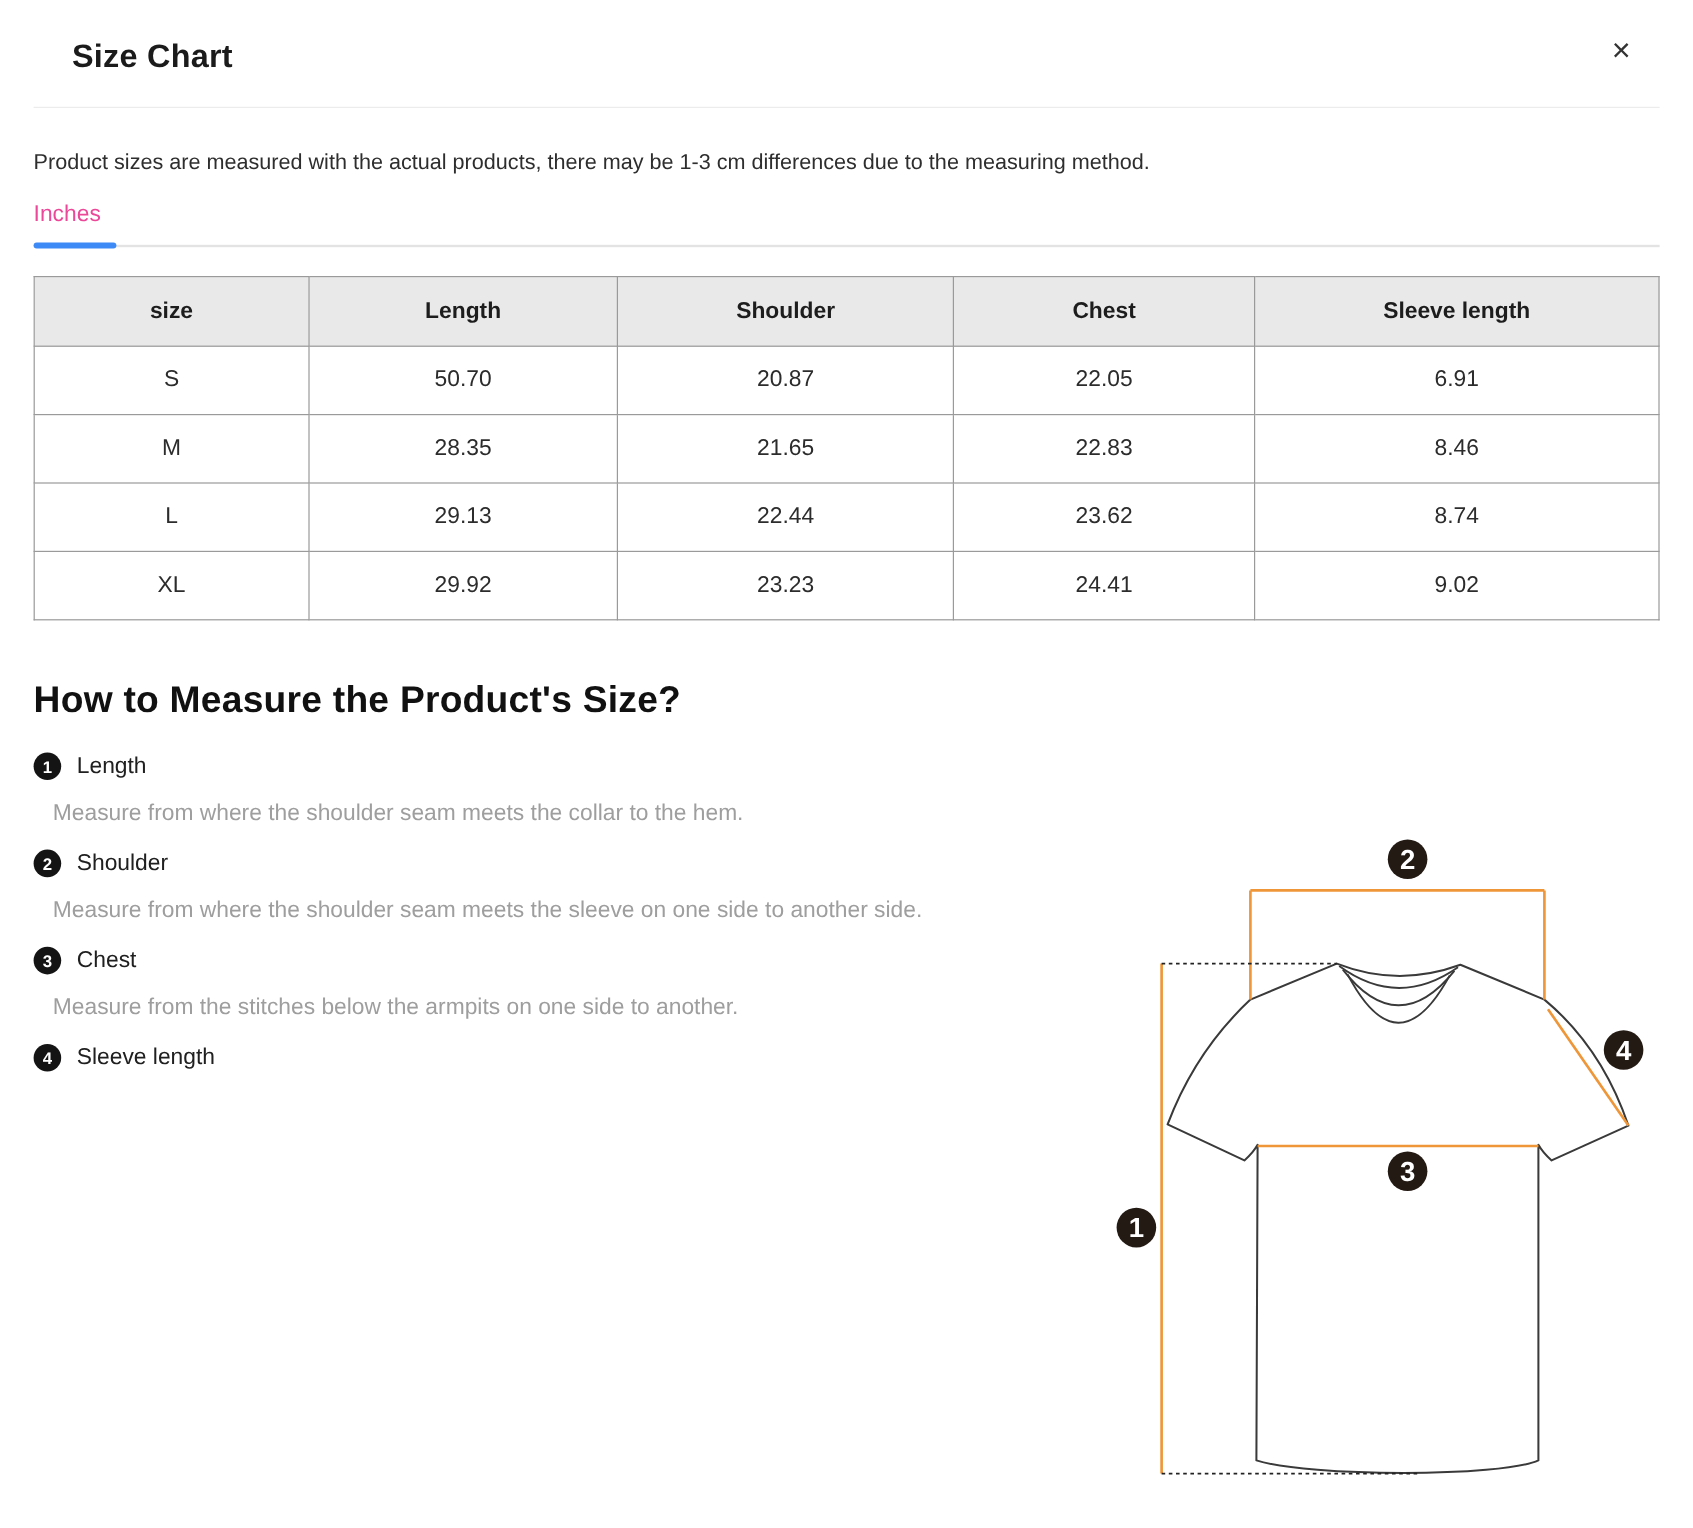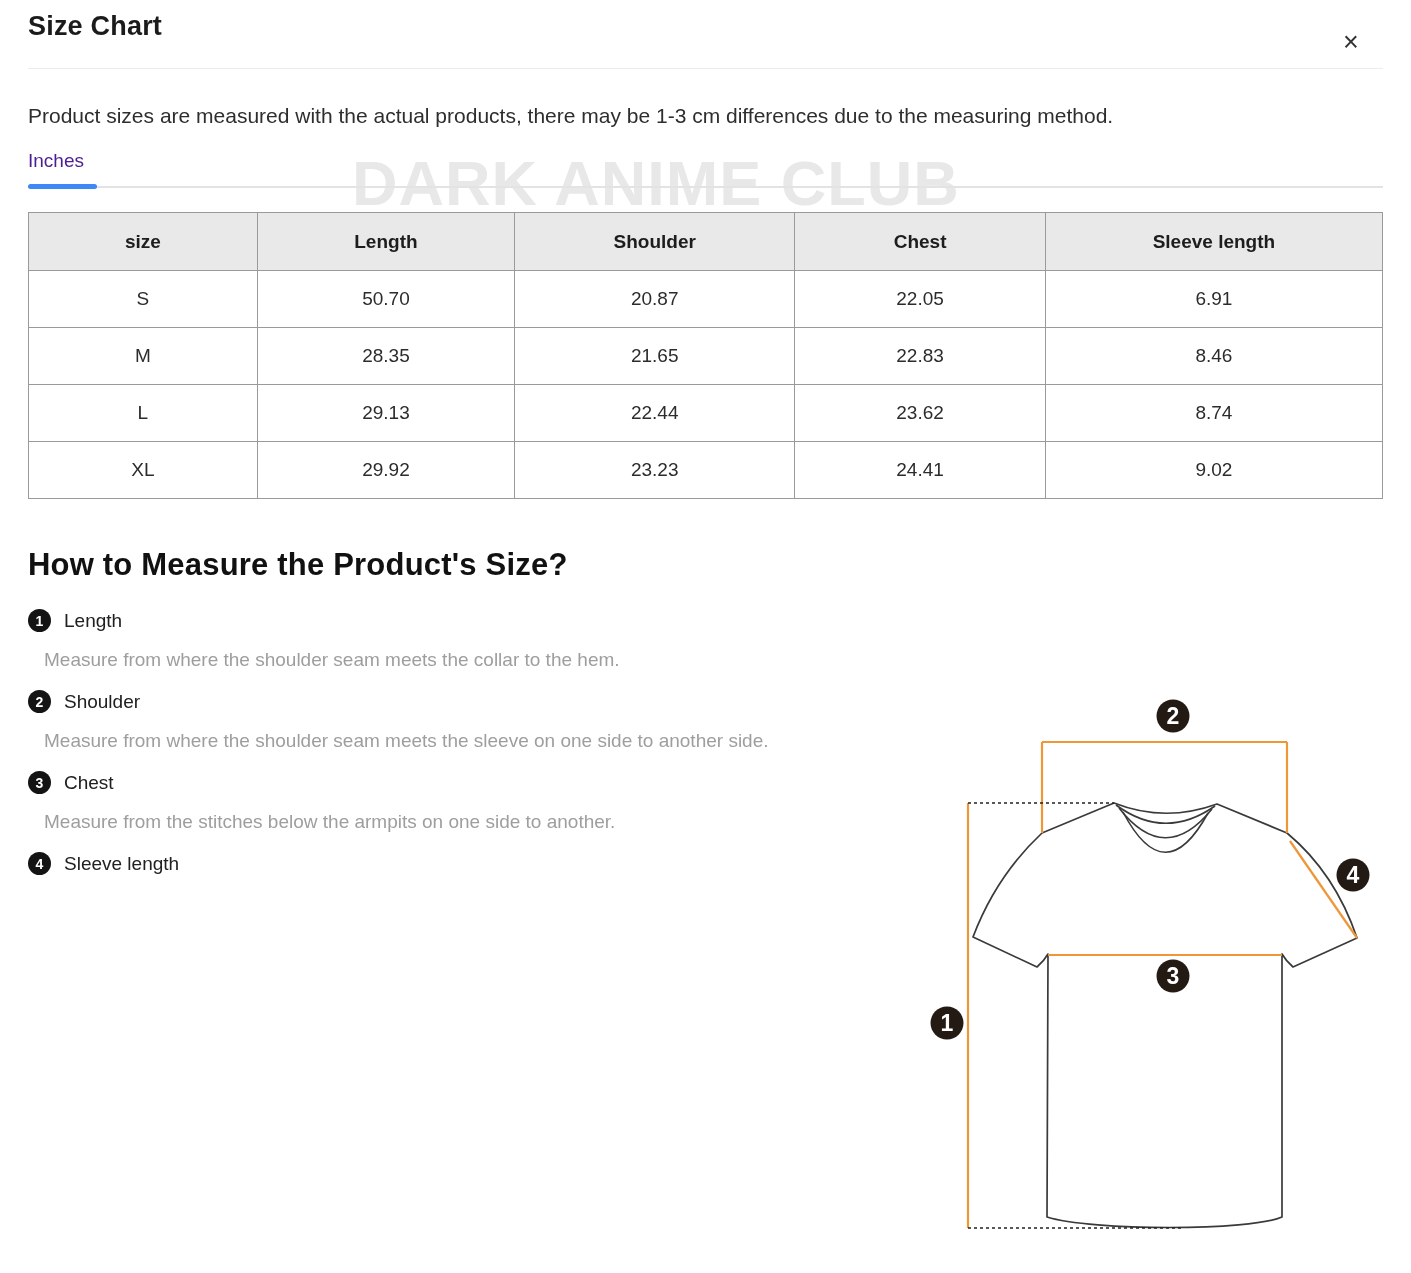--- a/index.html
+++ b/index.html
@@ -7,31 +7,31 @@
     font-family:"Liberation Sans", sans-serif; color:#222; overflow:hidden; }
   .page { position:relative; width:1411px; height:1273px; background:#fff; }
 
   
   .watermark { position:absolute; left:352px; top:147px; font-size:63px; font-weight:700;
     color:#e8e8e8; letter-spacing:1px; white-space:nowrap; z-index:0; }
 
   .content { position:relative; z-index:1; padding:0 28px; }
 
   
-  .hdr { position:relative; padding-top:11px; }
+  .hdr { position:relative; padding-top:32px;margin-left:32px; }
   .hdr h1 { font-size:27px; font-weight:700; color:#1b1b1b; letter-spacing:.2px; }
   .close-btn { position:absolute; right:16px; top:26px; width:32px; height:32px;
     background:none; border:none; font-size:27px; line-height:30px; color:#333;
     cursor:pointer; font-weight:400; }
   .hdr-divider { border:none; border-top:1px solid #ececec; margin-top:26px; }
 
   
-  .intro { margin-top:35px; font-size:21px; color:#2e2e2e; }
+  .intro { margin-top:35px; font-size:18px; color:#2e2e2e; }
   .tabs { margin-top:22px; }
-  .tab-label { display:inline-block; font-size:19px; font-weight:500; color:#4c1d95; cursor:pointer; }
+  .tab-label { display:inline-block; font-size:19px; font-weight:500; color:#ec4899; cursor:pointer; }
   .tab-track { position:relative; margin-top:14px; height:2px; background:#e3e3e3; }
   .tab-active-bar { position:absolute; left:0; top:-2px; width:69px; height:5px;
     background:#3d8af7; border-radius:3px; }
 
   
   table { width:100%; border-collapse:collapse; margin-top:24px; table-layout:fixed; }
   th, td { border:1px solid #9a9a9a; height:57px; text-align:center; vertical-align:middle;
     font-size:19px; color:#2c2c2c; }
   th { background:#e9e9e9; font-weight:700; color:#1d1d1d; height:58px; }
 
@@ -47,21 +47,20 @@
 
   
   .diagram { position:absolute; left:911px; top:673px; width:500px; height:600px; z-index:1; }
   .diagram svg { display:block; width:100%; height:100%; }
 </style>
 </head>
 <body>
 
 <div class="page">
 
-  <div class="watermark">DARK ANIME CLUB</div>
 
   <div class="content">
     <div class="hdr">
       <h1>Size Chart</h1>
       <button class="close-btn">×</button>
     </div>
     <hr class="hdr-divider">
 
     <p class="intro">Product sizes are measured with the actual products, there may be 1-3 cm differences due to the measuring method.</p>
 

